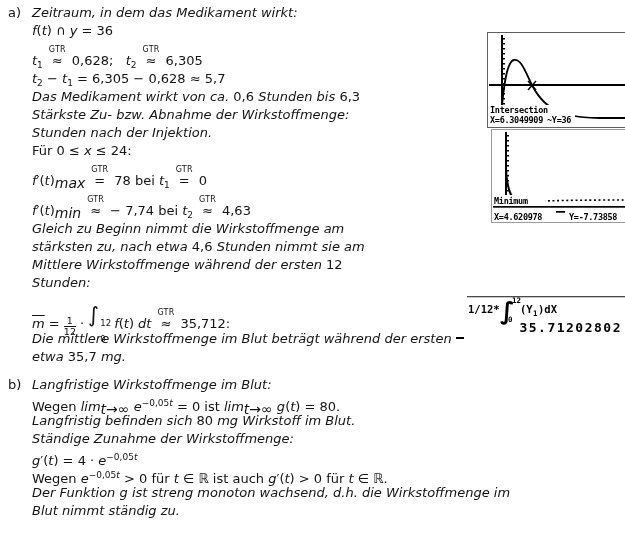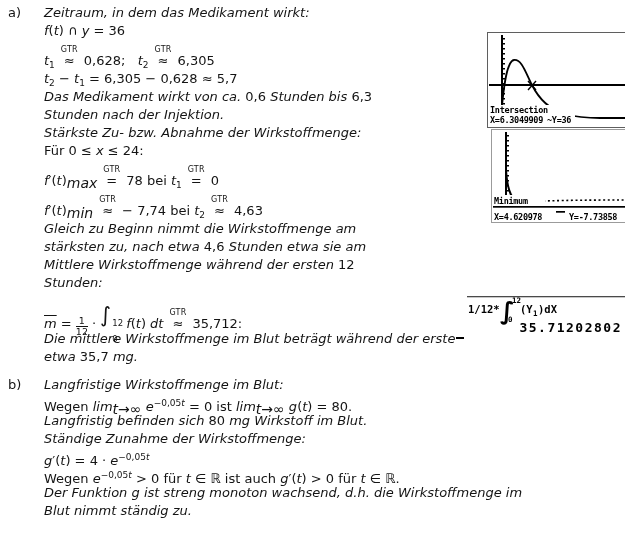--- a/index.html
+++ b/index.html
@@ -4,21 +4,21 @@
 <style>
   html,body{margin:0;padding:0;}
   body{
     width:625px;height:538px;background:#ffffff;position:relative;overflow:hidden;
     font-family:"DejaVu Sans","Liberation Sans",sans-serif;font-size:13px;color:#141414;
   }
   #doc{position:absolute;left:0;top:4px;width:625px;}
   .section{position:relative;}
   .section + .section{margin-top:10px;}
   .marker{position:absolute;left:8px;top:0;height:18px;line-height:18px;}
-  .sec-lines{margin-left:44px;}
+  .sec-lines{margin-left:32px;}
   .line{height:18px;line-height:18px;white-space:nowrap;}
   .line.tall{padding-top:12px;}
   .line.xtall{padding-top:14px;height:24px;}
   .seg-r{font-style:normal;}
   .seg-i{font-style:italic;}
   .seg-sub{font-size:9px;vertical-align:-3px;}
   .seg-subi{font-size:14px;vertical-align:-3px;font-style:italic;}
   .seg-sup{font-size:9px;vertical-align:5px;}
   .seg-supi{font-size:9px;vertical-align:5px;font-style:italic;}
   .seg-ovi{font-style:italic;text-decoration:overline;}
@@ -46,27 +46,27 @@
 
 <div id="doc">
     <div class="section">
       <div class="marker">a)</div>
       <div class="sec-lines">
         <div class="line"><span class="seg-i">Zeitraum, in dem das Medikament wirkt:</span></div>
         <div class="line"><span class="seg-i">f</span><span class="seg-r">(</span><span class="seg-i">t</span><span class="seg-r">) ∩ </span><span class="seg-i">y</span><span class="seg-r"> = 36</span></div>
         <div class="line tall"><span class="seg-i">t</span><span class="seg-sub">1</span><span class="seg-gtr"><span class="gtr-sym">≈</span><span class="gtr-label">GTR</span></span><span class="seg-r">0,628;&nbsp;&nbsp;&nbsp;</span><span class="seg-i">t</span><span class="seg-sub">2</span><span class="seg-gtr"><span class="gtr-sym">≈</span><span class="gtr-label">GTR</span></span><span class="seg-r">6,305</span></div>
         <div class="line"><span class="seg-i">t</span><span class="seg-sub">2</span><span class="seg-r"> − </span><span class="seg-i">t</span><span class="seg-sub">1</span><span class="seg-r"> = 6,305 − 0,628 ≈ 5,7</span></div>
         <div class="line"><span class="seg-i">Das Medikament wirkt von ca. </span><span class="seg-r">0,6</span><span class="seg-i"> Stunden bis </span><span class="seg-r">6,3</span></div>
+        <div class="line"><span class="seg-i">Stärkste Zu- bzw. Abnahme der Wirkstoffmenge:</span></div>
         <div class="line"><span class="seg-i">Stunden nach der Injektion.</span></div>
-        <div class="line"><span class="seg-i">Stärkste Zu- bzw. Abnahme der Wirkstoffmenge:</span></div>
         <div class="line"><span class="seg-r">Für 0 ≤ </span><span class="seg-i">x</span><span class="seg-r"> ≤ 24:</span></div>
         <div class="line tall"><span class="seg-i">f</span><span class="seg-r">′(</span><span class="seg-i">t</span><span class="seg-r">)</span><span class="seg-subi">max</span><span class="seg-gtr"><span class="gtr-sym">=</span><span class="gtr-label">GTR</span></span><span class="seg-r">78 bei </span><span class="seg-i">t</span><span class="seg-sub">1</span><span class="seg-gtr"><span class="gtr-sym">=</span><span class="gtr-label">GTR</span></span><span class="seg-r">0</span></div>
         <div class="line tall"><span class="seg-i">f</span><span class="seg-r">′(</span><span class="seg-i">t</span><span class="seg-r">)</span><span class="seg-subi">min</span><span class="seg-gtr"><span class="gtr-sym">≈</span><span class="gtr-label">GTR</span></span><span class="seg-r">− 7,74 bei </span><span class="seg-i">t</span><span class="seg-sub">2</span><span class="seg-gtr"><span class="gtr-sym">≈</span><span class="gtr-label">GTR</span></span><span class="seg-r">4,63</span></div>
         <div class="line"><span class="seg-i">Gleich zu Beginn nimmt die Wirkstoffmenge am</span></div>
-        <div class="line"><span class="seg-i">stärksten zu, nach etwa </span><span class="seg-r">4,6</span><span class="seg-i"> Stunden etwa sie am</span></div>
+        <div class="line"><span class="seg-i">stärksten zu, nach etwa </span><span class="seg-r">4,6</span><span class="seg-i"> Stunden nimmt sie am</span></div>
         <div class="line"><span class="seg-i">Mittlere Wirkstoffmenge während der ersten </span><span class="seg-r">12</span></div>
         <div class="line"><span class="seg-i">Stunden:</span></div>
         <div class="line xtall"><span class="seg-ovi">m</span><span class="seg-r"> = </span><span class="seg-frac"><span class="fnum">1</span><span class="fden">12</span></span><span class="seg-r"> · </span><span class="seg-int"><span class="int-sym">∫</span><span class="int-lims">
               <span class="int-top">12</span>
               <span class="int-bot">0</span>
             </span></span><span class="seg-i">f</span><span class="seg-r">(</span><span class="seg-i">t</span><span class="seg-r">) </span><span class="seg-i">dt</span><span class="seg-gtr"><span class="gtr-sym">≈</span><span class="gtr-label">GTR</span></span><span class="seg-r">35,712:</span></div>
         <div class="line"><span class="seg-i">Die mittlere Wirkstoffmenge im Blut beträgt während der ersten </span><span class="seg-r">12</span><span class="seg-i"> Zunahme</span></div>
         <div class="line"><span class="seg-i">etwa </span><span class="seg-r">35,7</span><span class="seg-i"> mg.</span></div>
       </div>
     </div>

